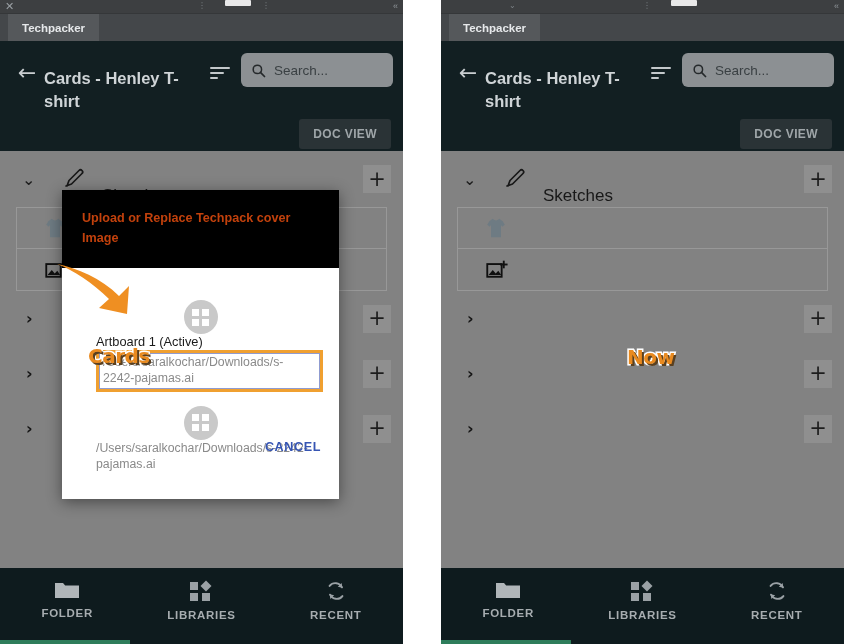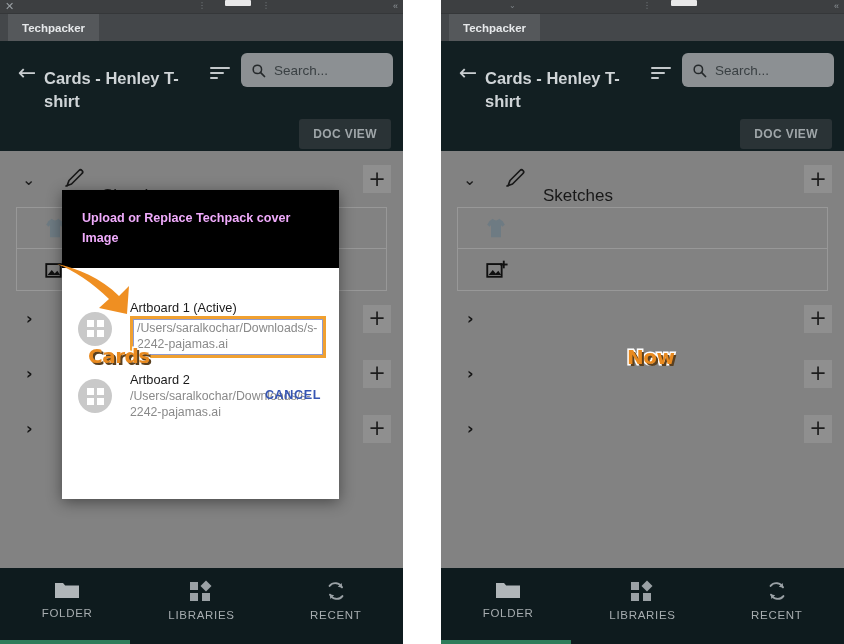--- a/index.html
+++ b/index.html
@@ -97,34 +97,34 @@
 
   .collapsed-row { display:flex; align-items:center; height: 55px; padding: 0 12px 0 26px; }
   .chev-right { color: #141414; font-size: 16px; font-weight: bold; flex: 1 1 auto; font-family:"DejaVu Sans",sans-serif; }
 
   
   .bottomnav {
     position: absolute; bottom: 0; left: 0; width: 100%; height: 76px;
     background: #0e1b1e; display: flex; align-items: flex-start; padding-top: 12px;
   }
   .navitem { flex: 1 1 0; display:flex; flex-direction: column; align-items:center; gap: 7px; position: relative; }
-  .navitem .nlabel { color: #a7adb0; font-size: 11.5px; font-weight: normal; letter-spacing: 0.7px; }
+  .navitem .nlabel { color: #a7adb0; font-size: 11.5px; font-weight: bold; letter-spacing: 0.7px; }
   .nav-underline { position: absolute; bottom: 0; left: 0; height: 4px; background: #2e7d5b; }
 
   
   .modal { position: absolute; background: #ffffff; box-shadow: 0 3px 14px rgba(0,0,0,.45); z-index: 20; }
   .modal-left  { left: 62px;  top: 190px; width: 277px; height: 309px; }
 
-  .modal-head { background: #000000; color: #f0abfc; }
+  .modal-head { background: #000000; color: #c2410c; }
   .modal-left .modal-head  { height: 78px; padding: 18px 20px 0 20px; }
   .modal-title-l { font-size: 12.6px; font-weight: bold; line-height: 1.62; }
 
   .modal-body { padding: 18px 0 0 0; position: relative; }
 
-  .art-item { display: flex; align-items: center; padding: 0 16px; }
+  .art-item { display: flex; align-items: center; padding: 0 16px; flex-direction: column; }
   .art-icon {
     width: 34px; height: 34px; border-radius: 50%; background: #c9c9c9;
     display:flex; align-items:center; justify-content:center; flex: 0 0 auto;
   }
   .art-icon .grid { width: 17px; height: 17px; position: relative; }
   .art-icon .grid i {
     position: absolute; background: #ffffff; display:block;
   }
   .art-text { margin-left: 18px; }
   .art-name { color: #1a1a1a; font-size: 12.8px; line-height: 1.25; }
@@ -286,21 +286,20 @@
         <div class="art-item" style="margin-top:14px;">
           <div class="art-icon">
             <div class="grid">
               <i style="left:0;top:0;width:7px;height:7px"></i>
               <i style="right:0;top:0;width:7px;height:7px"></i>
               <i style="left:0;bottom:0;width:7px;height:7px"></i>
               <i style="right:0;bottom:0;width:7px;height:7px"></i>
             </div>
           </div>
           <div class="art-text">
-            <div class="art-name">Artboard 2</div>
             <div class="art-path">/Users/saralkochar/Downloads/s-2242-pajamas.ai</div>
           </div>
         </div>
         <div class="cancel-btn">CANCEL</div>
       </div>
     </div>
 
     <svg class="anno-arrow" width="80" height="56" viewBox="0 0 80 56">
       <path d="M2 2 C 22 6, 46 16, 64 34 L 74 24 L 72 52 L 44 46 L 54 37 C 38 21, 18 8, 2 2 Z" fill="#ef8f22"></path>
     </svg>

